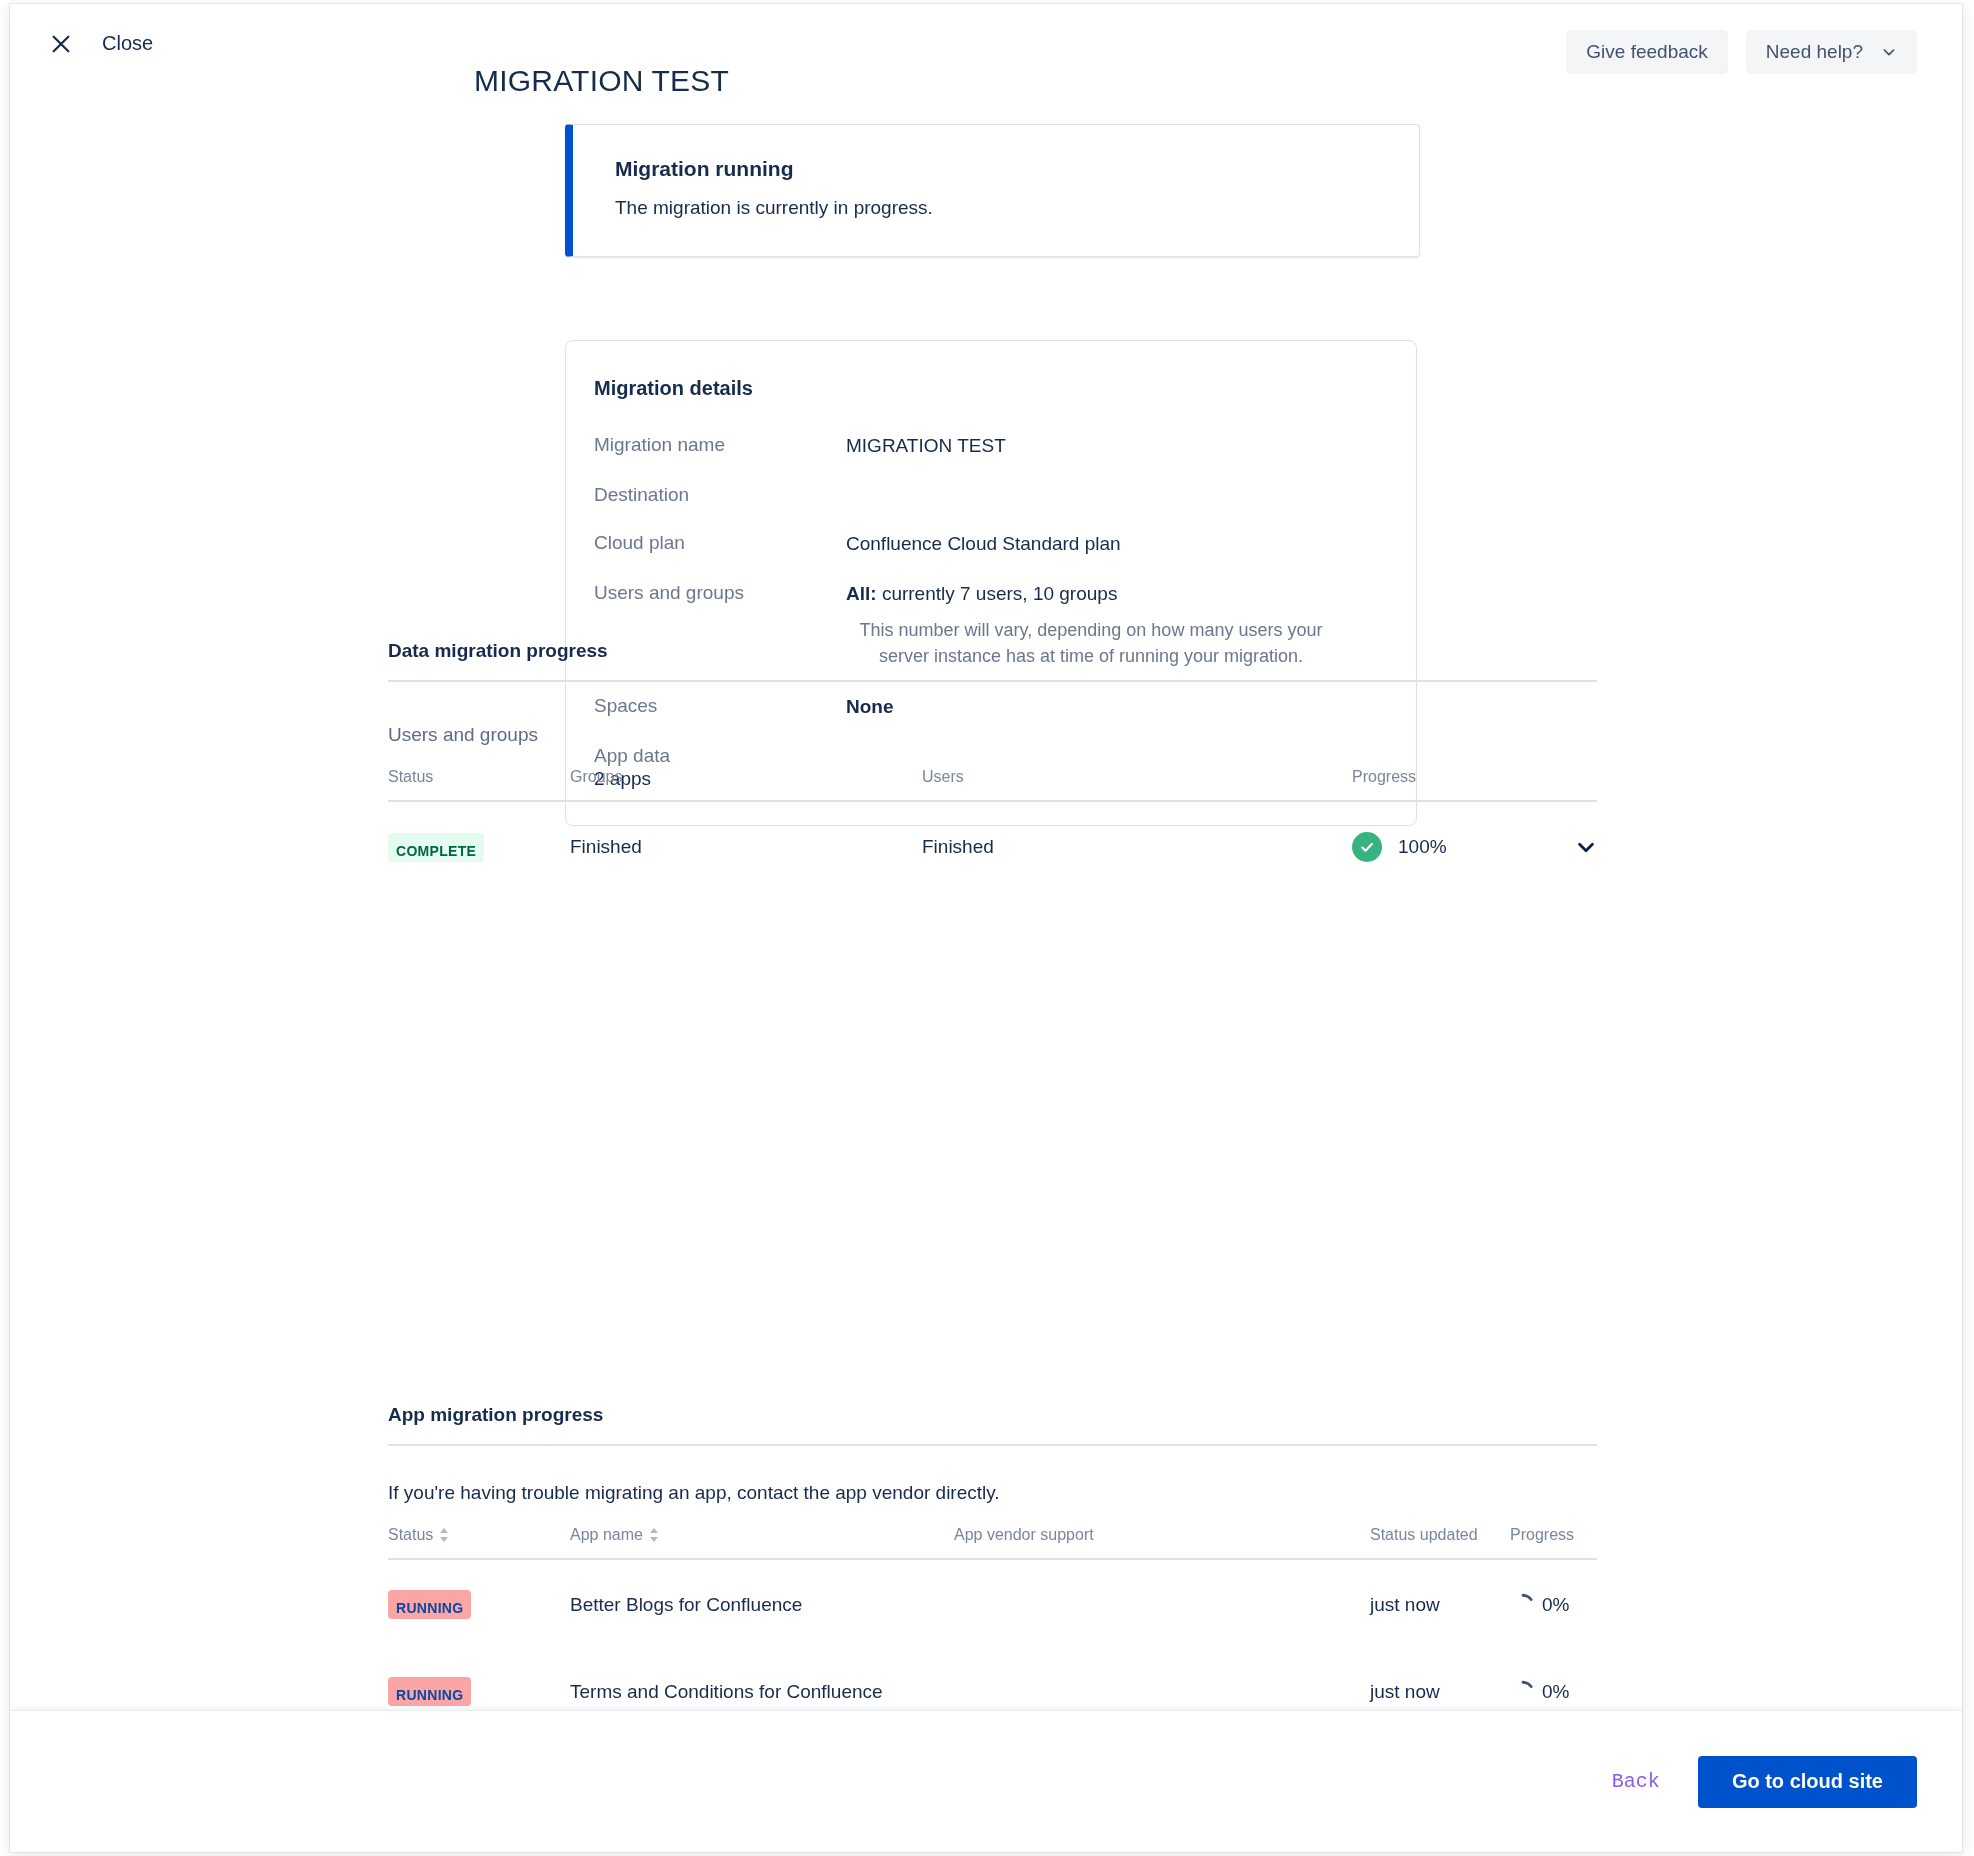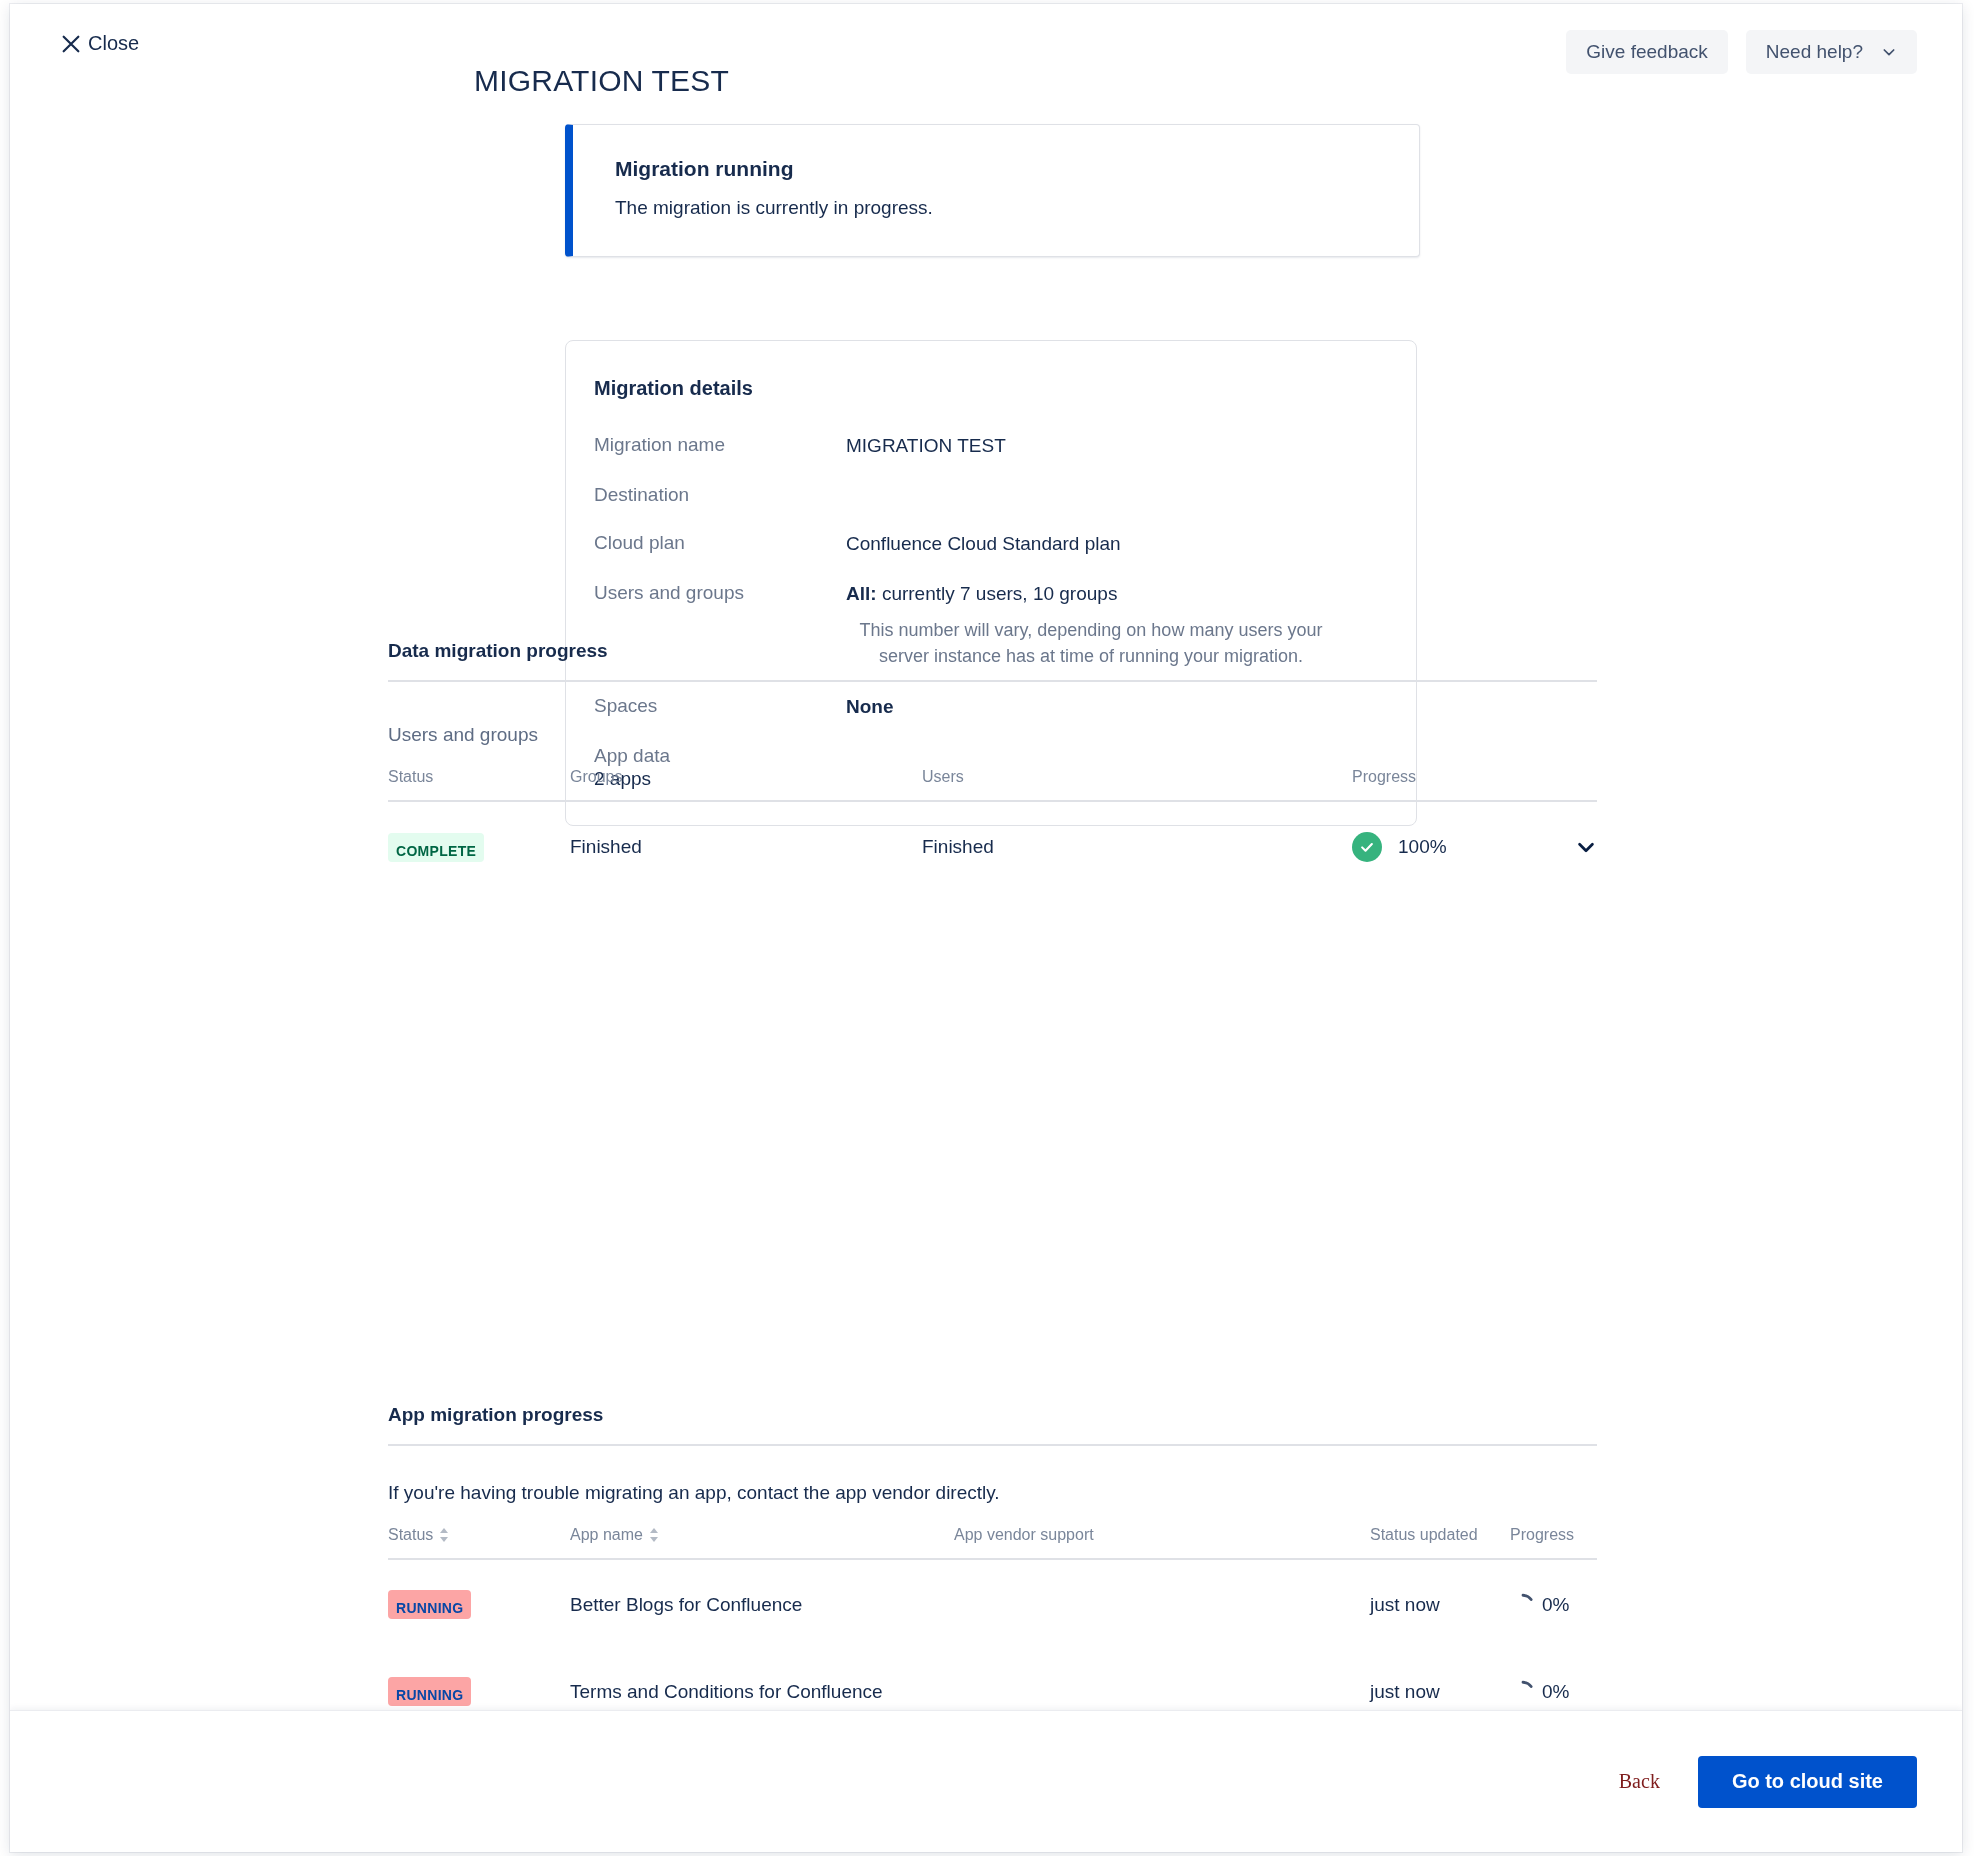--- a/index.html
+++ b/index.html
@@ -16,22 +16,22 @@
     background: #ffffff;
     box-shadow: 0 0 0 1px rgba(9,30,66,0.07), 0 3px 14px rgba(9,30,66,0.12);
     overflow: hidden;
   }
 
   
   .topbar {
     position: absolute; left: 0; top: 0; width: 100%; height: 88px;
   }
   .close-btn {
-    position: absolute; left: 50px; top: 28px;
-    display: flex; align-items: center; gap: 6px;
+    position: absolute; left: 40px; top: 28px;
+    display: flex; align-items: center; gap: 30px;
     cursor: pointer; color: #172B4D;
   }
   .close-x { width: 22px; height: 22px; display: block; }
   .close-label { font-size: 20px; color: #172B4D; }
 
   .page-title {
     position: absolute; left: 464px; top: 60px;
     font-size: 30px; font-weight: 400; letter-spacing: .2px;
     color: #172B4D;
   }
@@ -130,22 +130,22 @@
     position: absolute; left: 0; bottom: 0; width: 100%; height: 142px;
     background: #ffffff;
     border-top: 1px solid #EBECF0;
     box-shadow: 0 -2px 6px rgba(9,30,66,0.06);
   }
   .footer-inner {
     position: absolute; right: 45px; top: 0; height: 100%;
     display: flex; align-items: center; gap: 30px;
   }
   .link-btn {
-    background: none; border: none; font-family: Liberation Serif, serif;
-    font-size: 20px; color: #7f1d1d; cursor: pointer; padding: 10px 8px;
+    background: none; border: none; font-family: Liberation Mono, monospace;
+    font-size: 20px; color: #8b5cf6; cursor: pointer; padding: 10px 8px;
   }
   .primary-btn {
     background: #0052CC; border: none; border-radius: 4px;
     height: 52px; padding: 0 34px;
     font-family: inherit; font-size: 20px; font-weight: 700; color: #ffffff;
     cursor: pointer;
   }
 
   
   .ug-c1 { width: 182px; } .ug-c2 { width: 352px; } .ug-c3 { width: 430px; } .ug-c4 { width: 160px; } .ug-c5 { width: 85px; }

